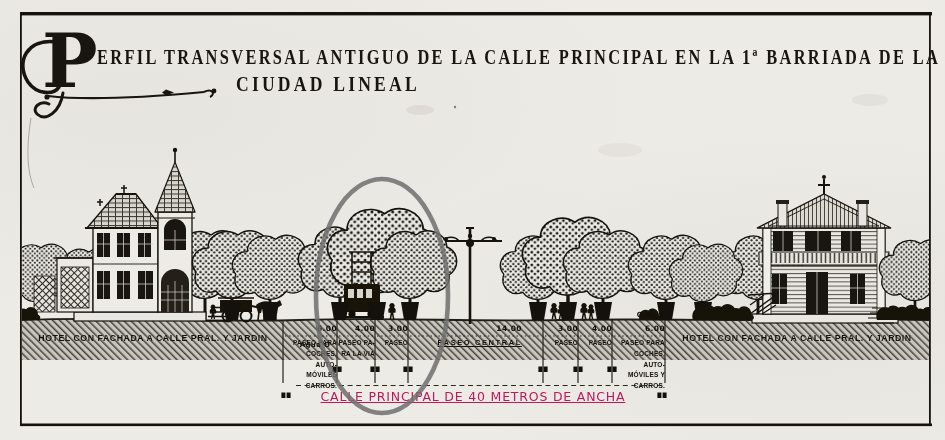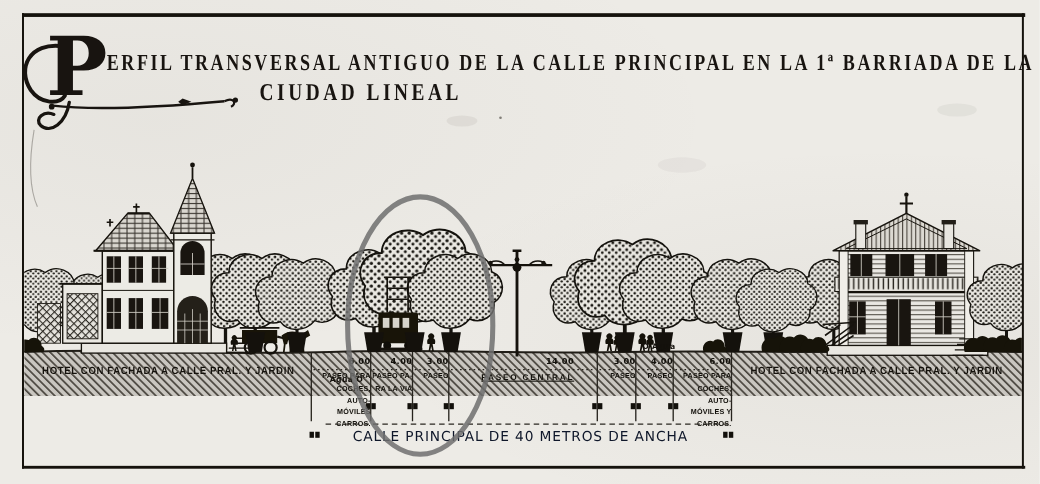--- a/index.html
+++ b/index.html
@@ -22,23 +22,23 @@
   #band-left{left:26px;width:254px;}
   #band-right{left:668px;width:258px;}
   .col{position:absolute;top:324px;text-align:right;color:#12100b;z-index:5;}
   .num{font:700 7.5px "DejaVu Sans",sans-serif;letter-spacing:.4px;height:12px;}
   .sec-label{font:700 6.5px "Liberation Sans",sans-serif;letter-spacing:.2px;line-height:10.8px;
       white-space:pre-line;margin-top:2px;text-shadow:0 0 2px rgba(214,210,202,.5);}
   .c4 .sec-label{font-size:7.5px;letter-spacing:1.6px;text-decoration:underline;}
   .water{position:absolute;top:311px;font:700 7px "DejaVu Sans",sans-serif;letter-spacing:.3px;
       color:#14110c;text-align:center;z-index:5;}
   #water-left{left:291px;width:48px;margin-top:30px;}
-  #water-right{left:573px;width:52px;}
+  #water-right{left:626px;width:52px;}
   .street{left:300px;top:389px;width:346px;text-align:center;
-      font:400 12.5px "DejaVu Sans",sans-serif;letter-spacing:.8px;color:#0f172a;}
+      font:400 12.5px "DejaVu Sans",sans-serif;letter-spacing:.8px;color:#be185d;text-decoration:underline;}
 </style>
 </head>
 <body>
 
 <div class="paper">
 
 <svg class="art" width="945" height="440" viewBox="0 0 945 440">
   <defs>
     <pattern id="hatch" width="5" height="5" patternUnits="userSpaceOnUse" patternTransform="rotate(-45)">
       <rect width="5" height="5" fill="#c9c6c0"></rect>

